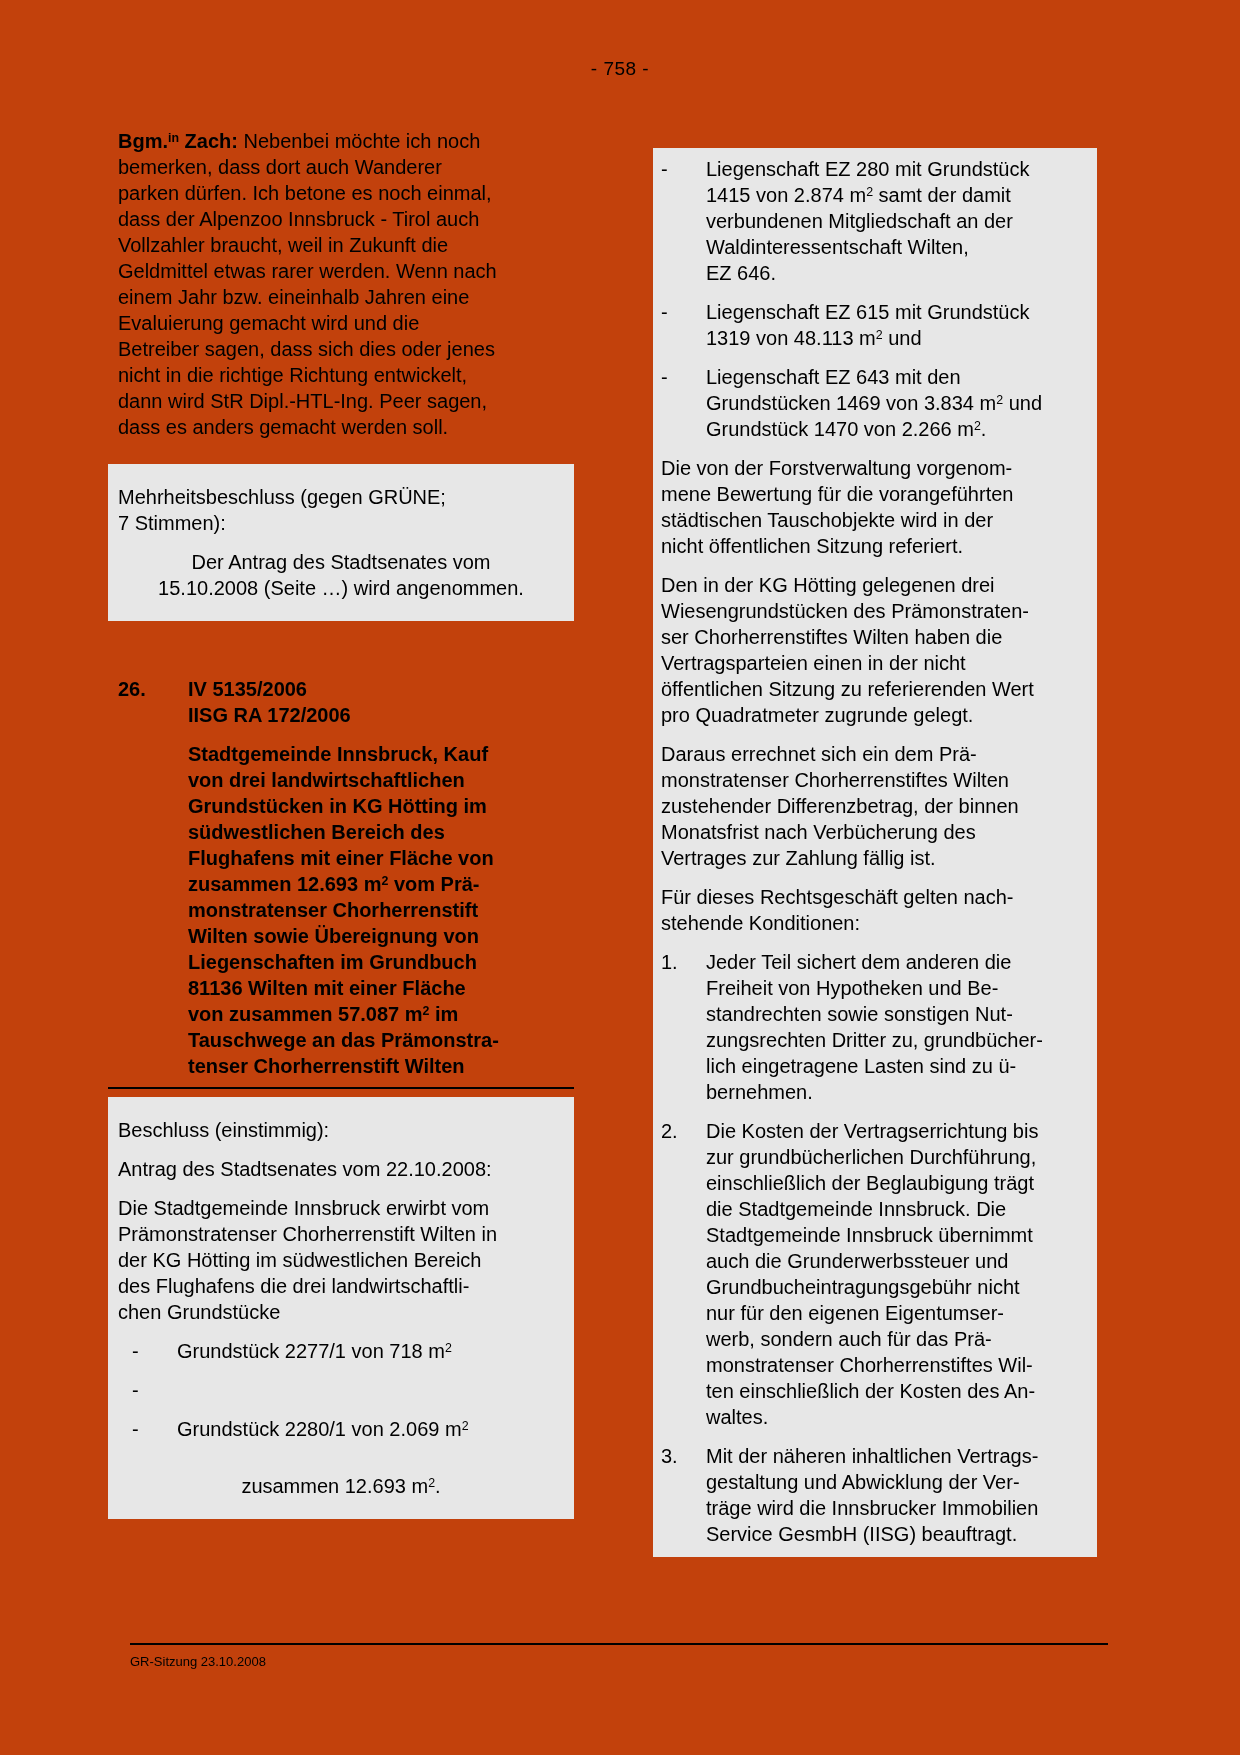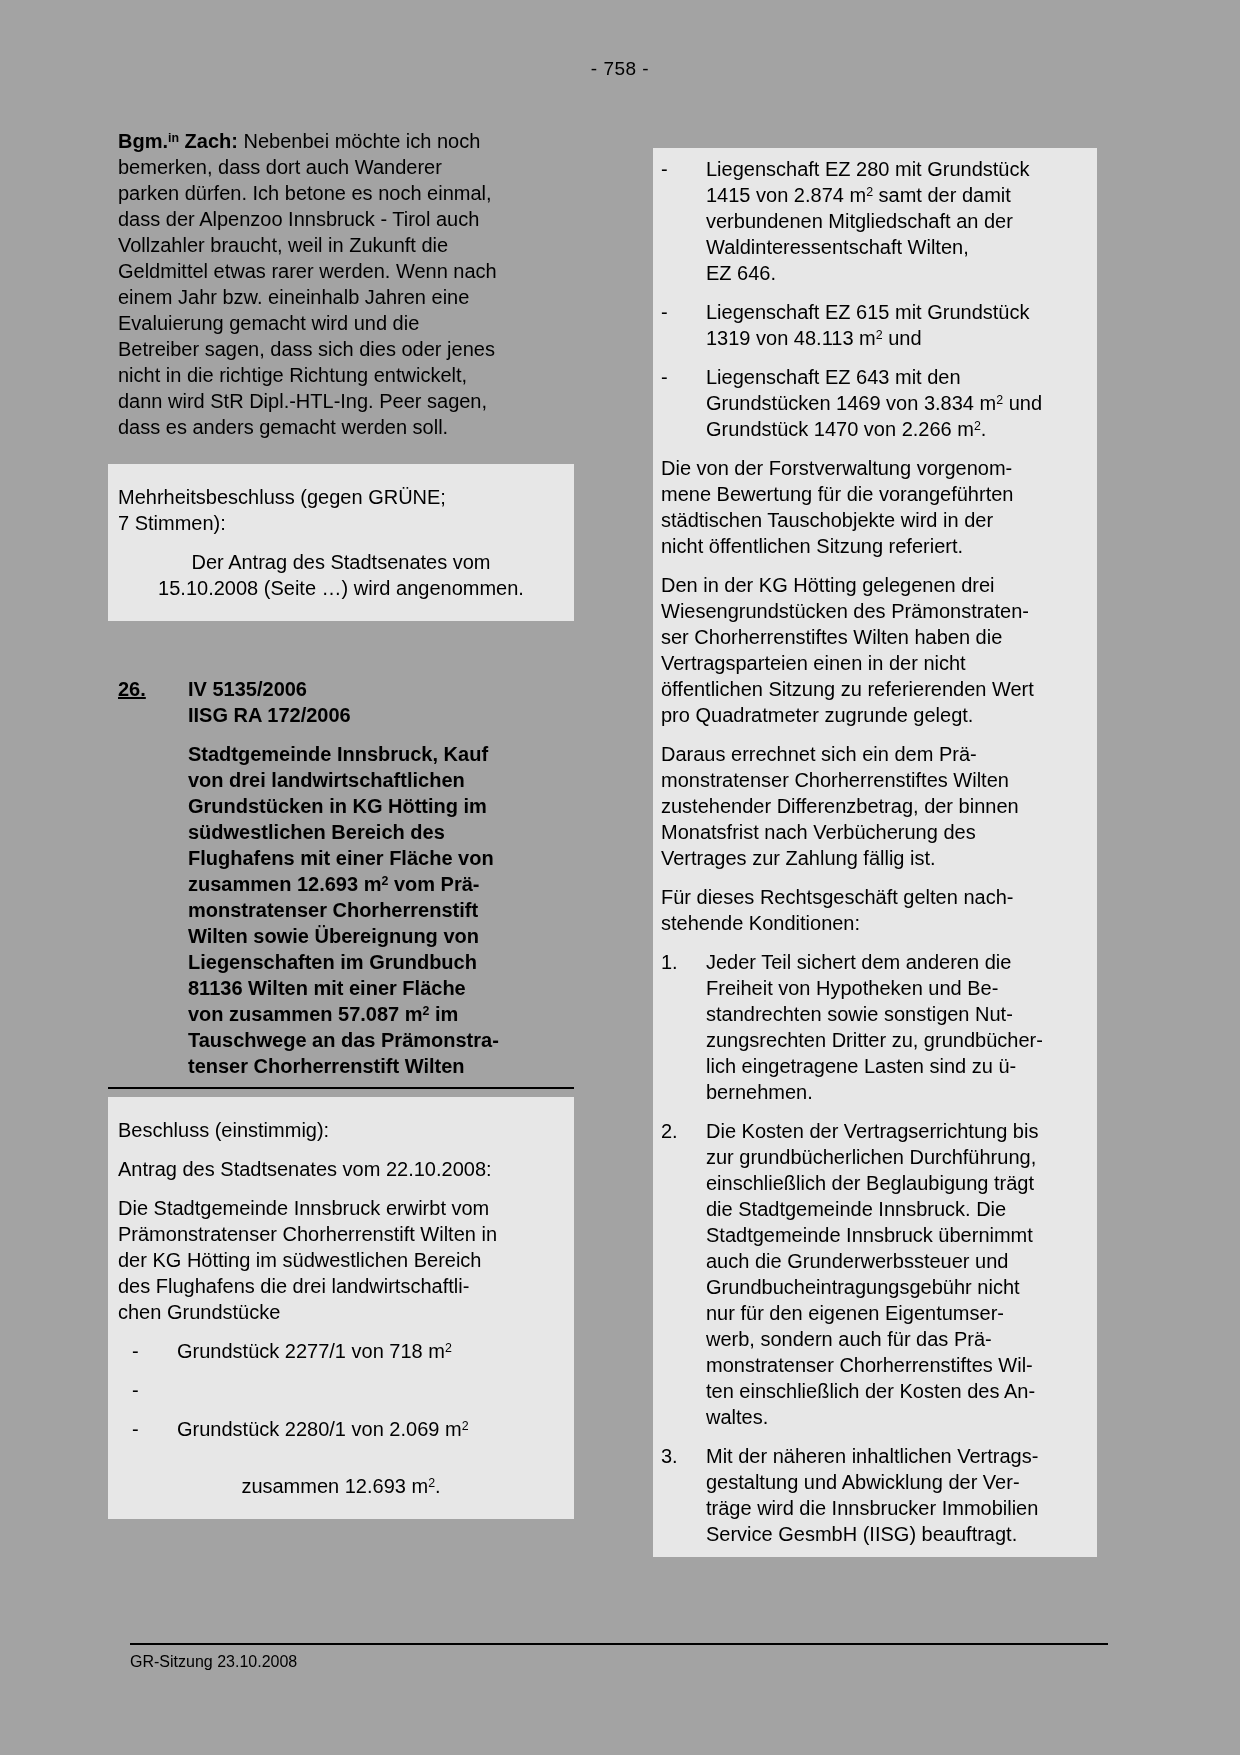--- a/index.html
+++ b/index.html
@@ -4,21 +4,21 @@
 <style>
   html, body { margin: 0; padding: 0; }
   body {
     width: 1240px; height: 1755px;
     background: #ffffff;
     font-family: "Liberation Sans", sans-serif;
     color: #000;
     position: relative;
     overflow: hidden;
   }
-  .page { position: absolute; inset: 0; background: #a3a3a3; }
+  .page { position: absolute; inset: 0; background: #c2410c; }
 
   .page-number {
     position: absolute; top: 58px; left: 0; width: 100%;
     text-align: center; font-size: 19px; letter-spacing: 0.5px;
   }
 
   .col { position: absolute; font-size: 20px; line-height: 26px; }
   .col-left  { left: 108px; top: 128px; width: 466px; }
   .col-right { left: 653px; top: 148px; width: 444px; background: #e7e7e7; padding: 8px 8px 10px 8px; box-sizing: border-box; }
 
@@ -37,38 +37,38 @@
     position: relative;
     top: -0.5em;
     vertical-align: baseline;
   }
 
   .speech { margin: 0 0 24px 0; }
   .speech .lines { display: block; }
 
   .agenda { margin-top: 55px; }
   .agenda-head { display: flex; }
-  .agenda-num { width: 70px; flex: 0 0 70px; text-decoration: underline; }
+  .agenda-num { width: 70px; flex: 0 0 70px; }
   .agenda-title { margin-left: 70px; margin-top: 13px; }
 
   .rule { border-top: 2px solid #000; margin-top: 8px; margin-bottom: 8px; }
 
   .li { display: flex; margin: 0 0 13px 0; }
   .li:last-child { margin-bottom: 0; }
   .li .marker { width: 45px; flex: 0 0 45px; }
   .li .content { flex: 1; }
   .indent-list .li { padding-left: 14px; }
 
   .footer-line {
     position: absolute; top: 1643px; left: 130px; width: 978px;
     border-top: 2px solid #000;
   }
   .footer-text {
     position: absolute; top: 1650px; left: 130px;
-    font-size: 16px; line-height: 24px;
+    font-size: 13px; line-height: 24px;
   }
 </style>
 </head>
 <body>
 
 <div class="page">
 
   <div class="page-number">- 758 -</div>
 
   <div class="col col-left">

